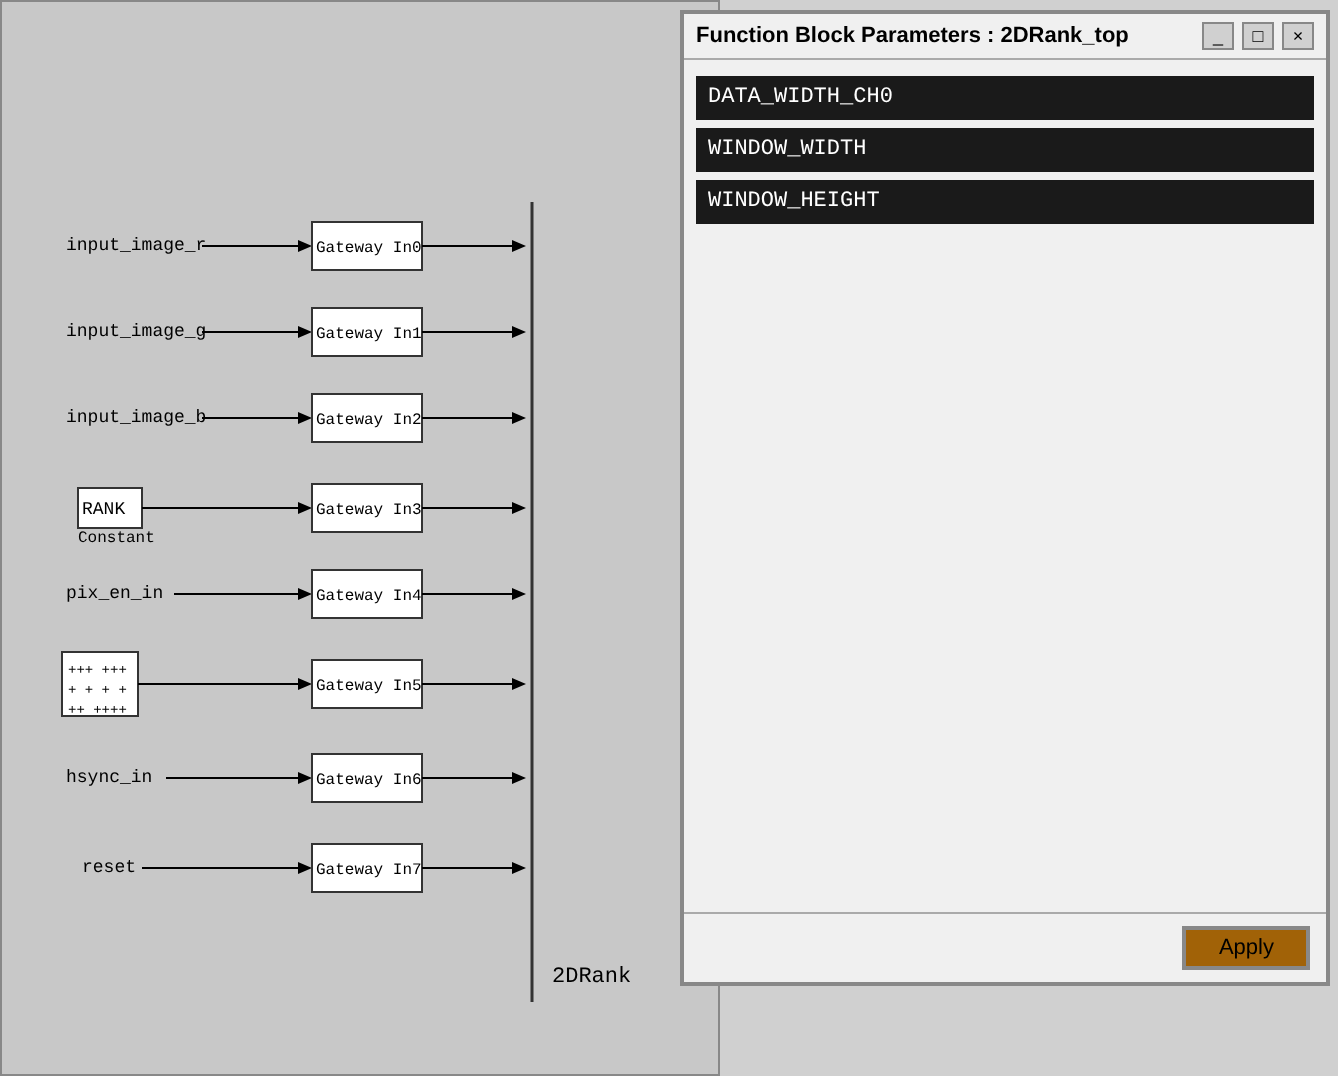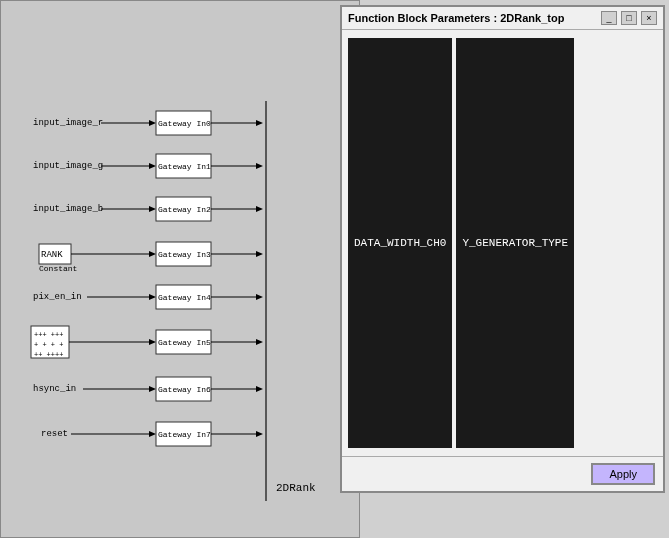--- a/index.html
+++ b/index.html
@@ -69,21 +69,21 @@
       align-items: center;
       justify-content: center;
       cursor: pointer;
       font-family: Arial, sans-serif;
     }
 
     .dialog-content {
       flex: 1;
       padding: 8px 6px;
       display: flex;
-      flex-direction: row;
+      flex-direction: column;
       gap: 4px;
       overflow-y: auto;
     }
 
     .param-row {
       background: #1a1a1a;
       color: #fff;
       padding: 3px 6px;
       font-size: 11px;
       font-family: 'Courier New', monospace;
@@ -94,21 +94,21 @@
 
     .dialog-footer {
       padding: 6px 8px;
       display: flex;
       justify-content: flex-end;
       border-top: 1px solid #aaa;
       flex-shrink: 0;
     }
 
     .apply-btn {
-      background: #c4b5fd;
+      background: #a16207;
       border: 2px solid #888;
       padding: 3px 16px;
       font-size: 11px;
       font-family: Arial, sans-serif;
       cursor: pointer;
       font-weight: normal;
     }
 
     
     svg.canvas-svg {
@@ -208,19 +208,20 @@
     <div class="dialog-controls">
       <div class="dialog-btn">_</div>
       <div class="dialog-btn">□</div>
       <div class="dialog-btn">×</div>
     </div>
   </div>
 
   <div class="dialog-content">
 
   <div class="param-row">DATA_WIDTH_CH0</div>
-      <div class="param-row">Y_GENERATOR_TYPE</div>
+      <div class="param-row">WINDOW_WIDTH</div>
+      <div class="param-row">WINDOW_HEIGHT</div>
     </div>
 
   <div class="dialog-footer">
     <button class="apply-btn">Apply</button>
   </div>
 </div>
 
 </body></html>

